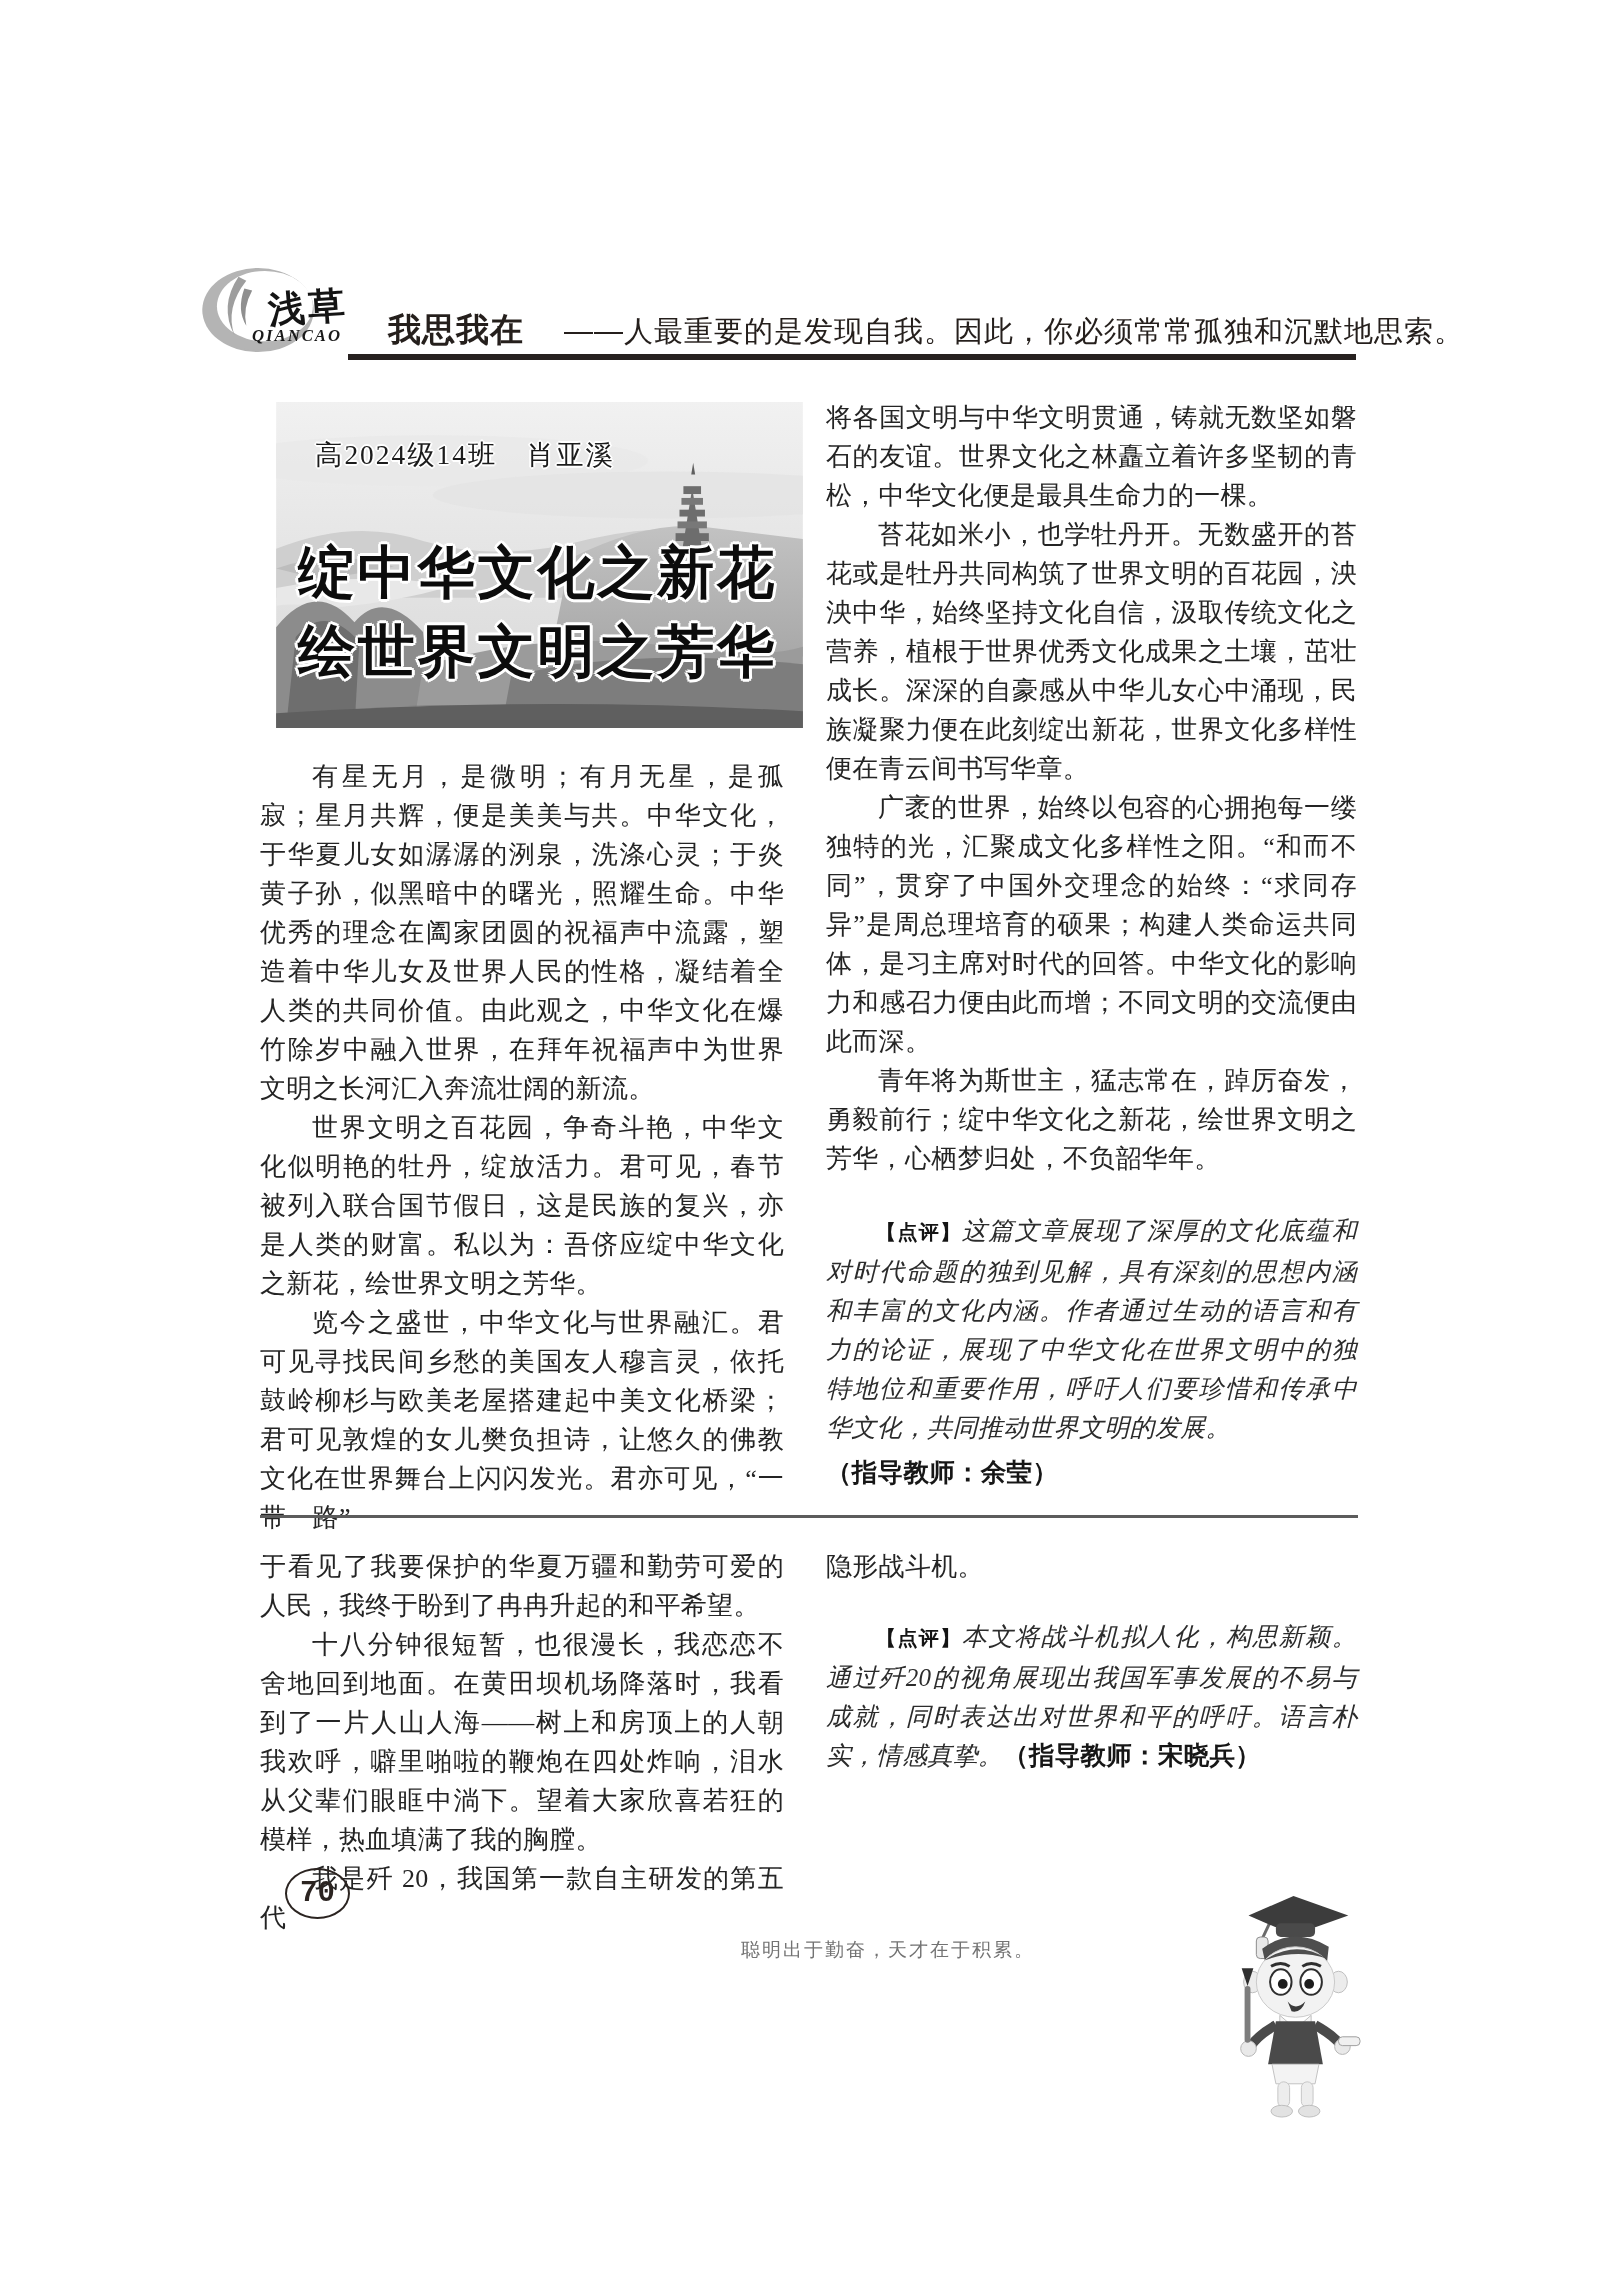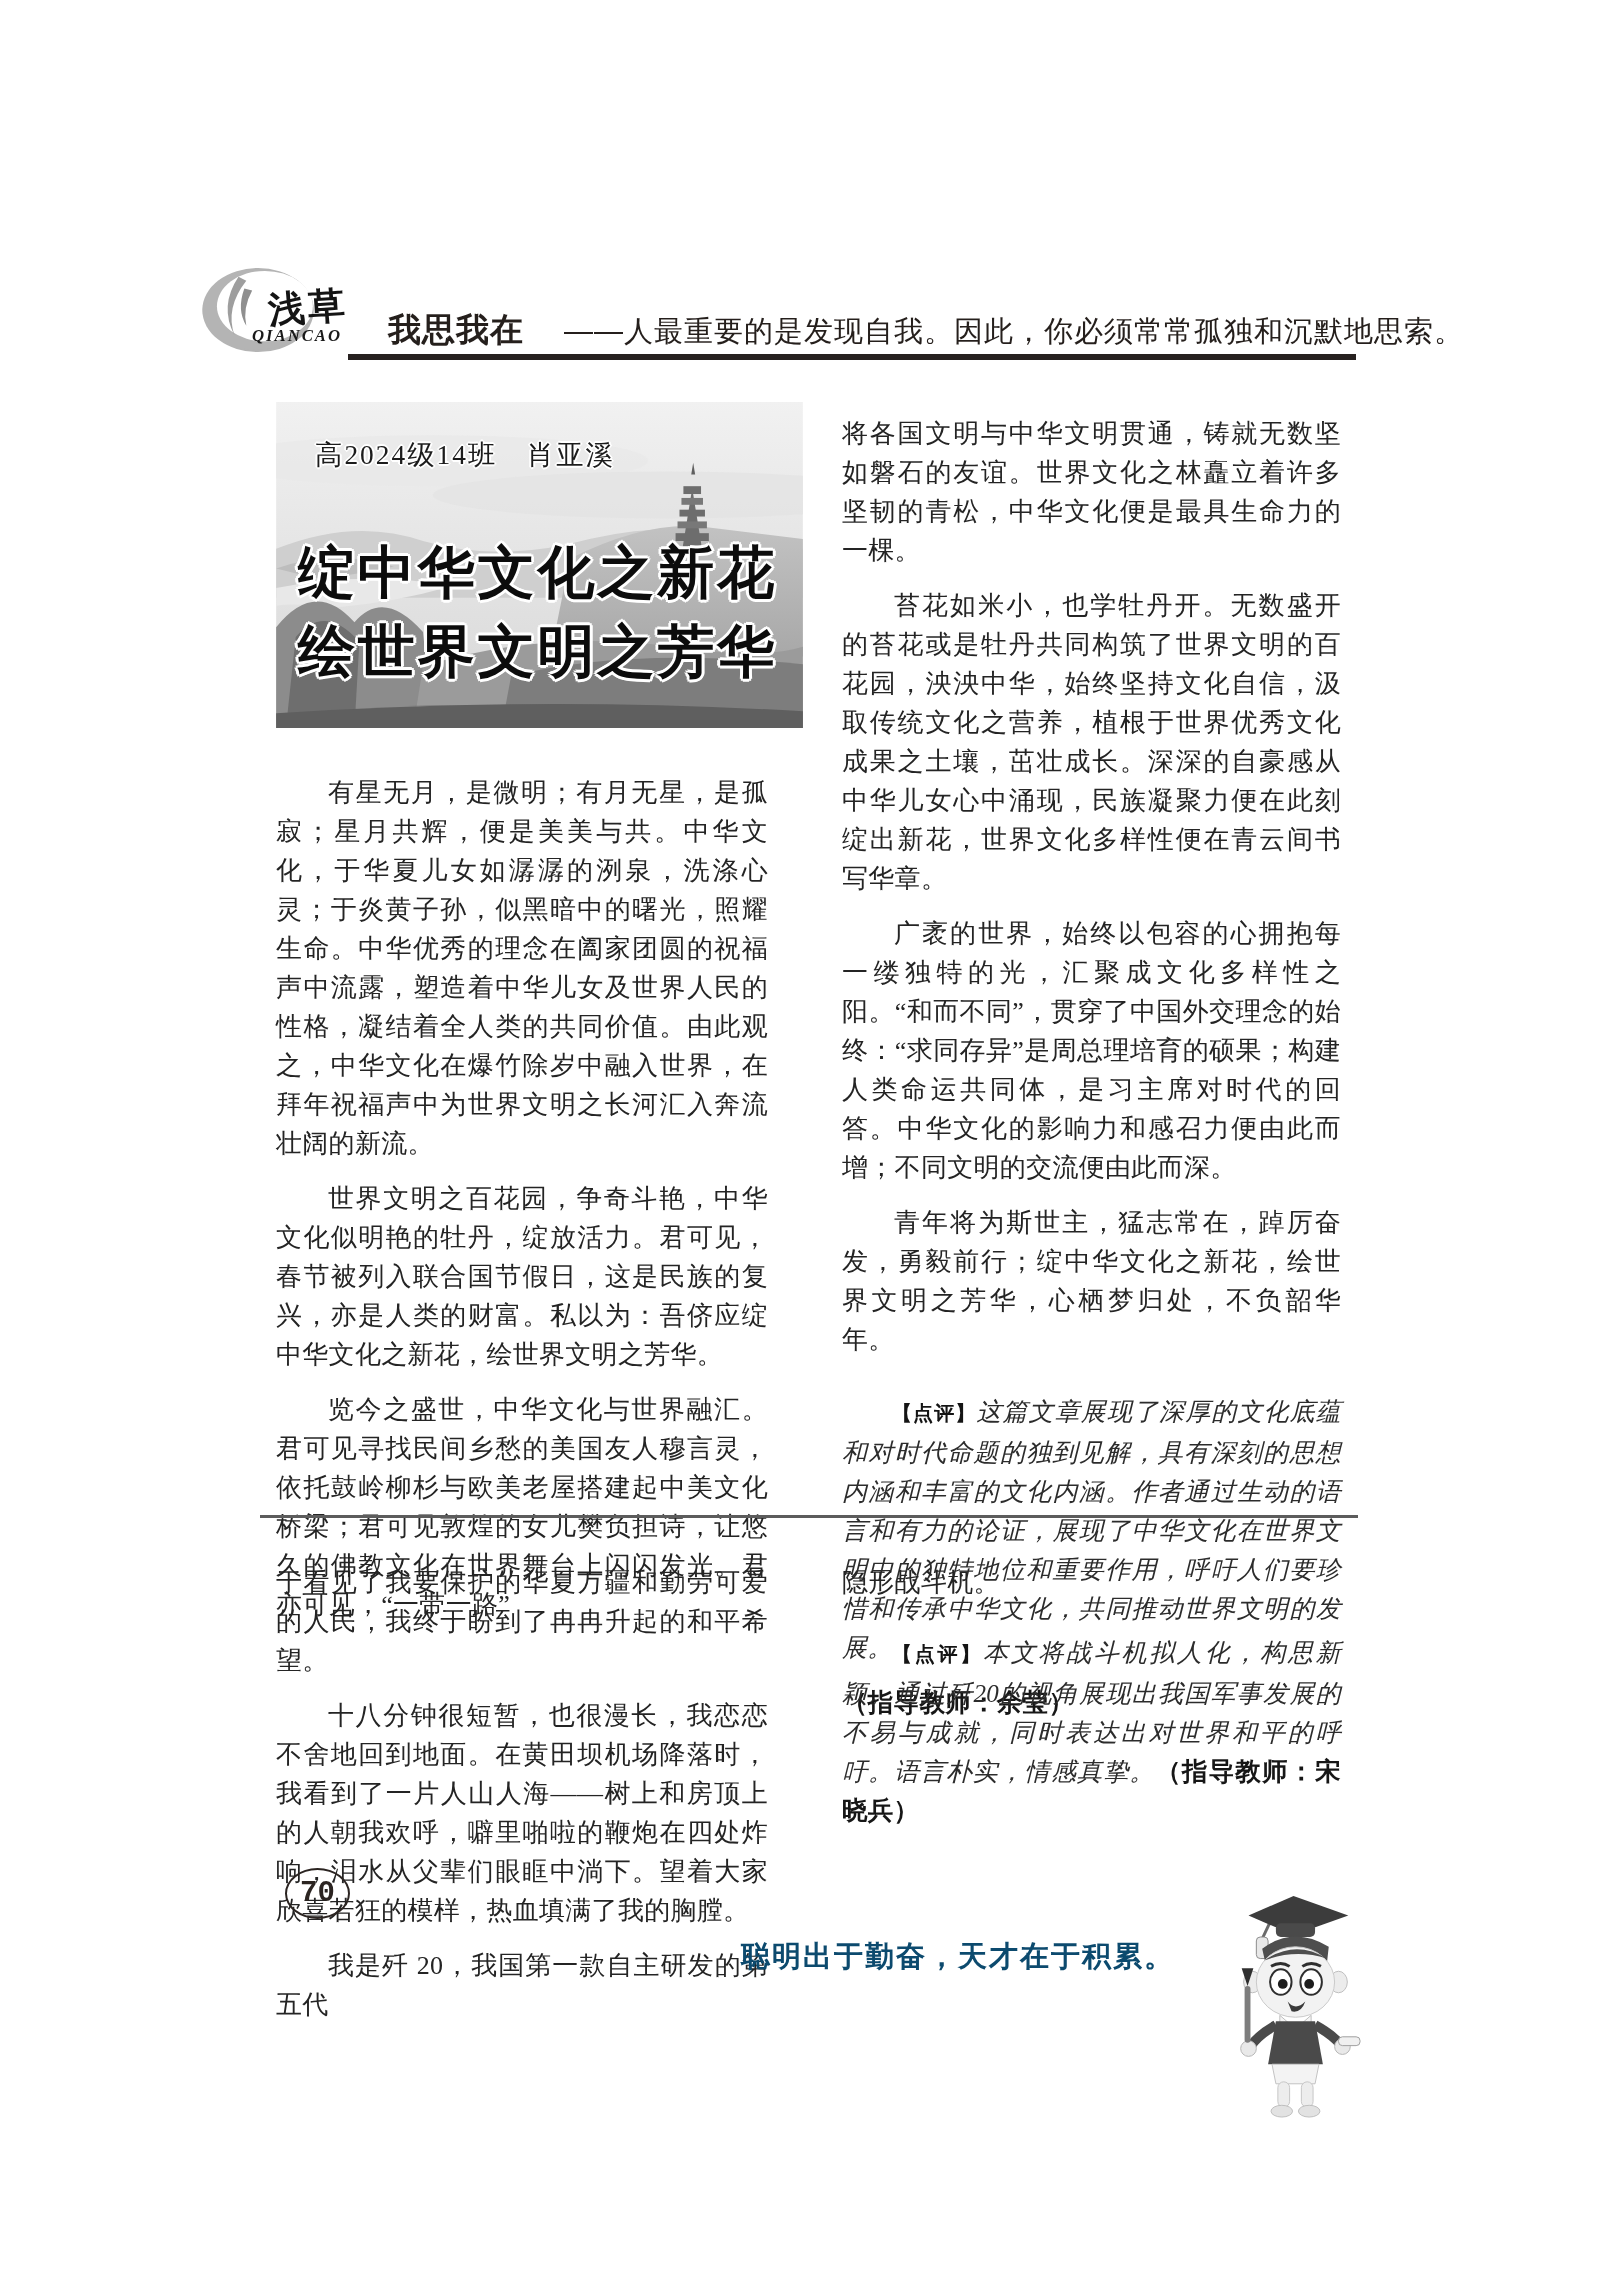--- a/index.html
+++ b/index.html
@@ -47,21 +47,21 @@
                 -2px -2px #fff, 2px 2px #fff, -2px 2px #fff, 2px -2px #fff;
   }
   .hero-title.l1 { top:133px; }
   .hero-title.l2 { top:212px; }
 
   
   .col {
     position:absolute; width:524px; font-size:26px; line-height:39px;
     text-align:justify; letter-spacing:0.3px; color:#242424;
   }
-  .col p { margin:16px; text-indent:2em; }
+  .col p { margin:0; text-indent:2em; }
   .col p.noindent { text-indent:0; }
   #colLT { left:260px; top:757px; }
   #colRT { left:826px; top:398px; width:531px; }
   #colLB { left:260px; top:1547px; }
   #colRB { left:826px; top:1547px; width:531px; }
 
   .comment {
     font-style:italic; font-size:25px; line-height:39px; color:#2c2c2c;
     margin-top:33px !important;
   }
@@ -86,22 +86,22 @@
 
   
   .page-num {
     position:absolute; left:285px; top:1868px; width:65px; height:51px;
     border:2.9px solid #2b2421; border-radius:50%; box-sizing:border-box;
     display:flex; align-items:center; justify-content:center;
     font-size:29px; font-weight:600; color:#2b2421;
     font-family:Liberation Mono, monospace;
   }
   .slogan {
-    position:absolute; left:741px; top:1937px; font-size:29px; letter-spacing:2px;
-    color:#0c4a6e; white-space:nowrap;font-weight:bold;
+    position:absolute; left:741px; top:1937px; font-size:19px; letter-spacing:2px;
+    color:#737373; white-space:nowrap;
   }
   .mascot { position:absolute; left:1225px; top:1892px; width:139px; height:227px; }
 </style>
 </head>
 <body>
 
 <div class="page">
 
   <div class="logo">
     <svg width="118" height="90" viewBox="0 0 120 92">

